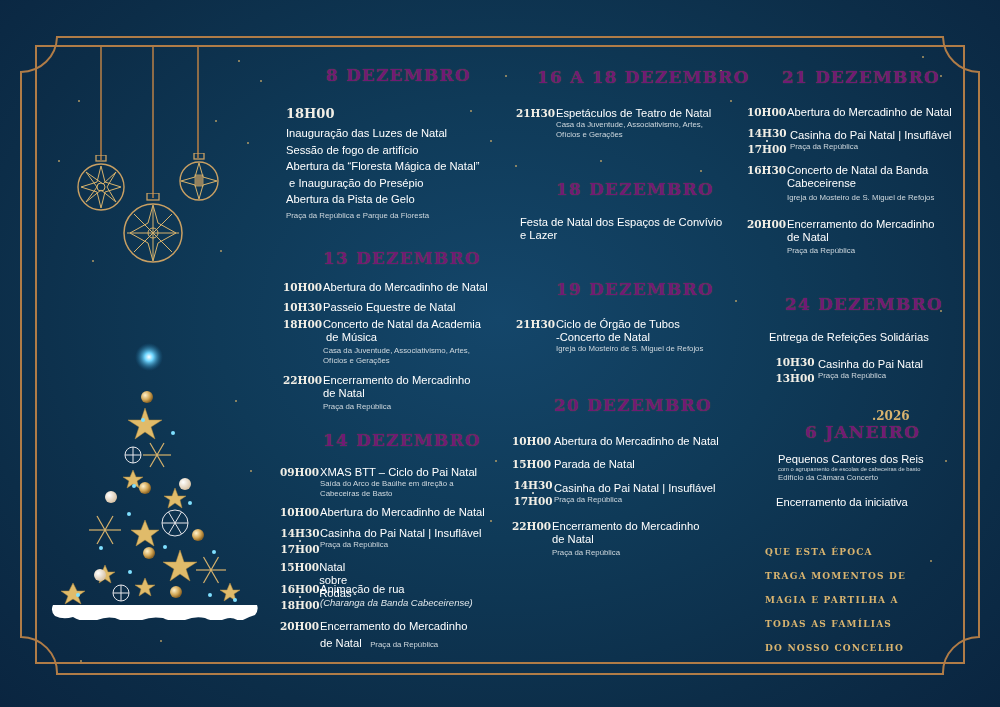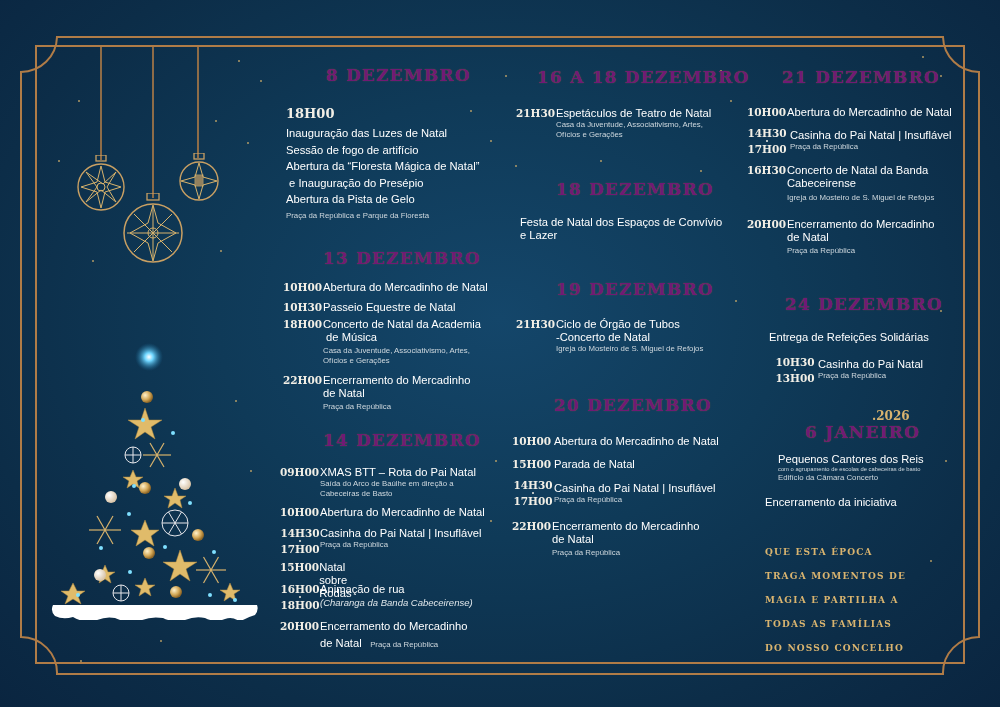--- a/index.html
+++ b/index.html
@@ -234,21 +234,21 @@
       <div class="sub" style="margin-top:2px">Praça da República</div>
         </div>
       </div>
   </div>
 
   <div style="position:absolute;top:365px;left:0;">
     <div class="head" style="position:absolute;left:43px;top:0;">14 DEZEMBRO</div>
     <div class="ev" style="position:absolute;top:36px;left:0;">
         <span class="t" style="width:40px">09H00</span>
       <div>
-          <div class="txt" style="white-space:nowrap">XMAS BTT – Rota do Pai Natal</div>
+          <div class="txt" style="white-space:nowrap">XMAS BTT – Ciclo do Pai Natal</div>
           <div class="sub" style="white-space:nowrap">Saída do Arco de Baúlhe em direção a</div>
           <div class="sub">Cabeceiras de Basto</div>
         </div>
       </div>
     <div class="ev" style="position:absolute;top:76px;left:0;">
         <span class="t" style="width:40px">10H00</span>
         <span class="txt" style="white-space:nowrap">Abertura do Mercadinho de Natal</span>
       </div>
     <div class="ev" style="position:absolute;top:97px;left:0;">
         <span class="tt" style="width:40px">
@@ -391,21 +391,21 @@
       </div>
     </div>
 
   <div class="t" style="position:absolute;top:345px;left:127px;font-size:12px;color:#d9b46f">.2026</div>
   <div class="head" style="position:absolute;left:60px;top:357px;">6 JANEIRO</div>
   <div style="position:absolute;top:388px;left:33px;">
     <div class="txt" style="white-space:nowrap">Pequenos Cantores dos Reis</div>
     <div class="sub" style="font-size:5.8px;line-height:7px;white-space:nowrap">com o agrupamento de escolas de cabeceiras de basto</div>
     <div class="sub">Edifício da Câmara Concerto</div>
   </div>
-  <div class="txt" style="position:absolute;top:431px;left:20px;white-space:nowrap">Encerramento da iniciativa</div>
+  <div class="txt" style="position:absolute;top:431px;left:31px;white-space:nowrap">Encerramento da iniciativa</div>
 
   <div class="quote" style="position:absolute;top:475px;left:20px;width:170px;">
     <div>QUE ESTA ÉPOCA</div>
     <div>TRAGA MOMENTOS DE</div>
     <div>MAGIA E PARTILHA A</div>
     <div>TODAS AS FAMÍLIAS</div>
     <div>DO NOSSO CONCELHO</div>
   </div>
 </div>
 

